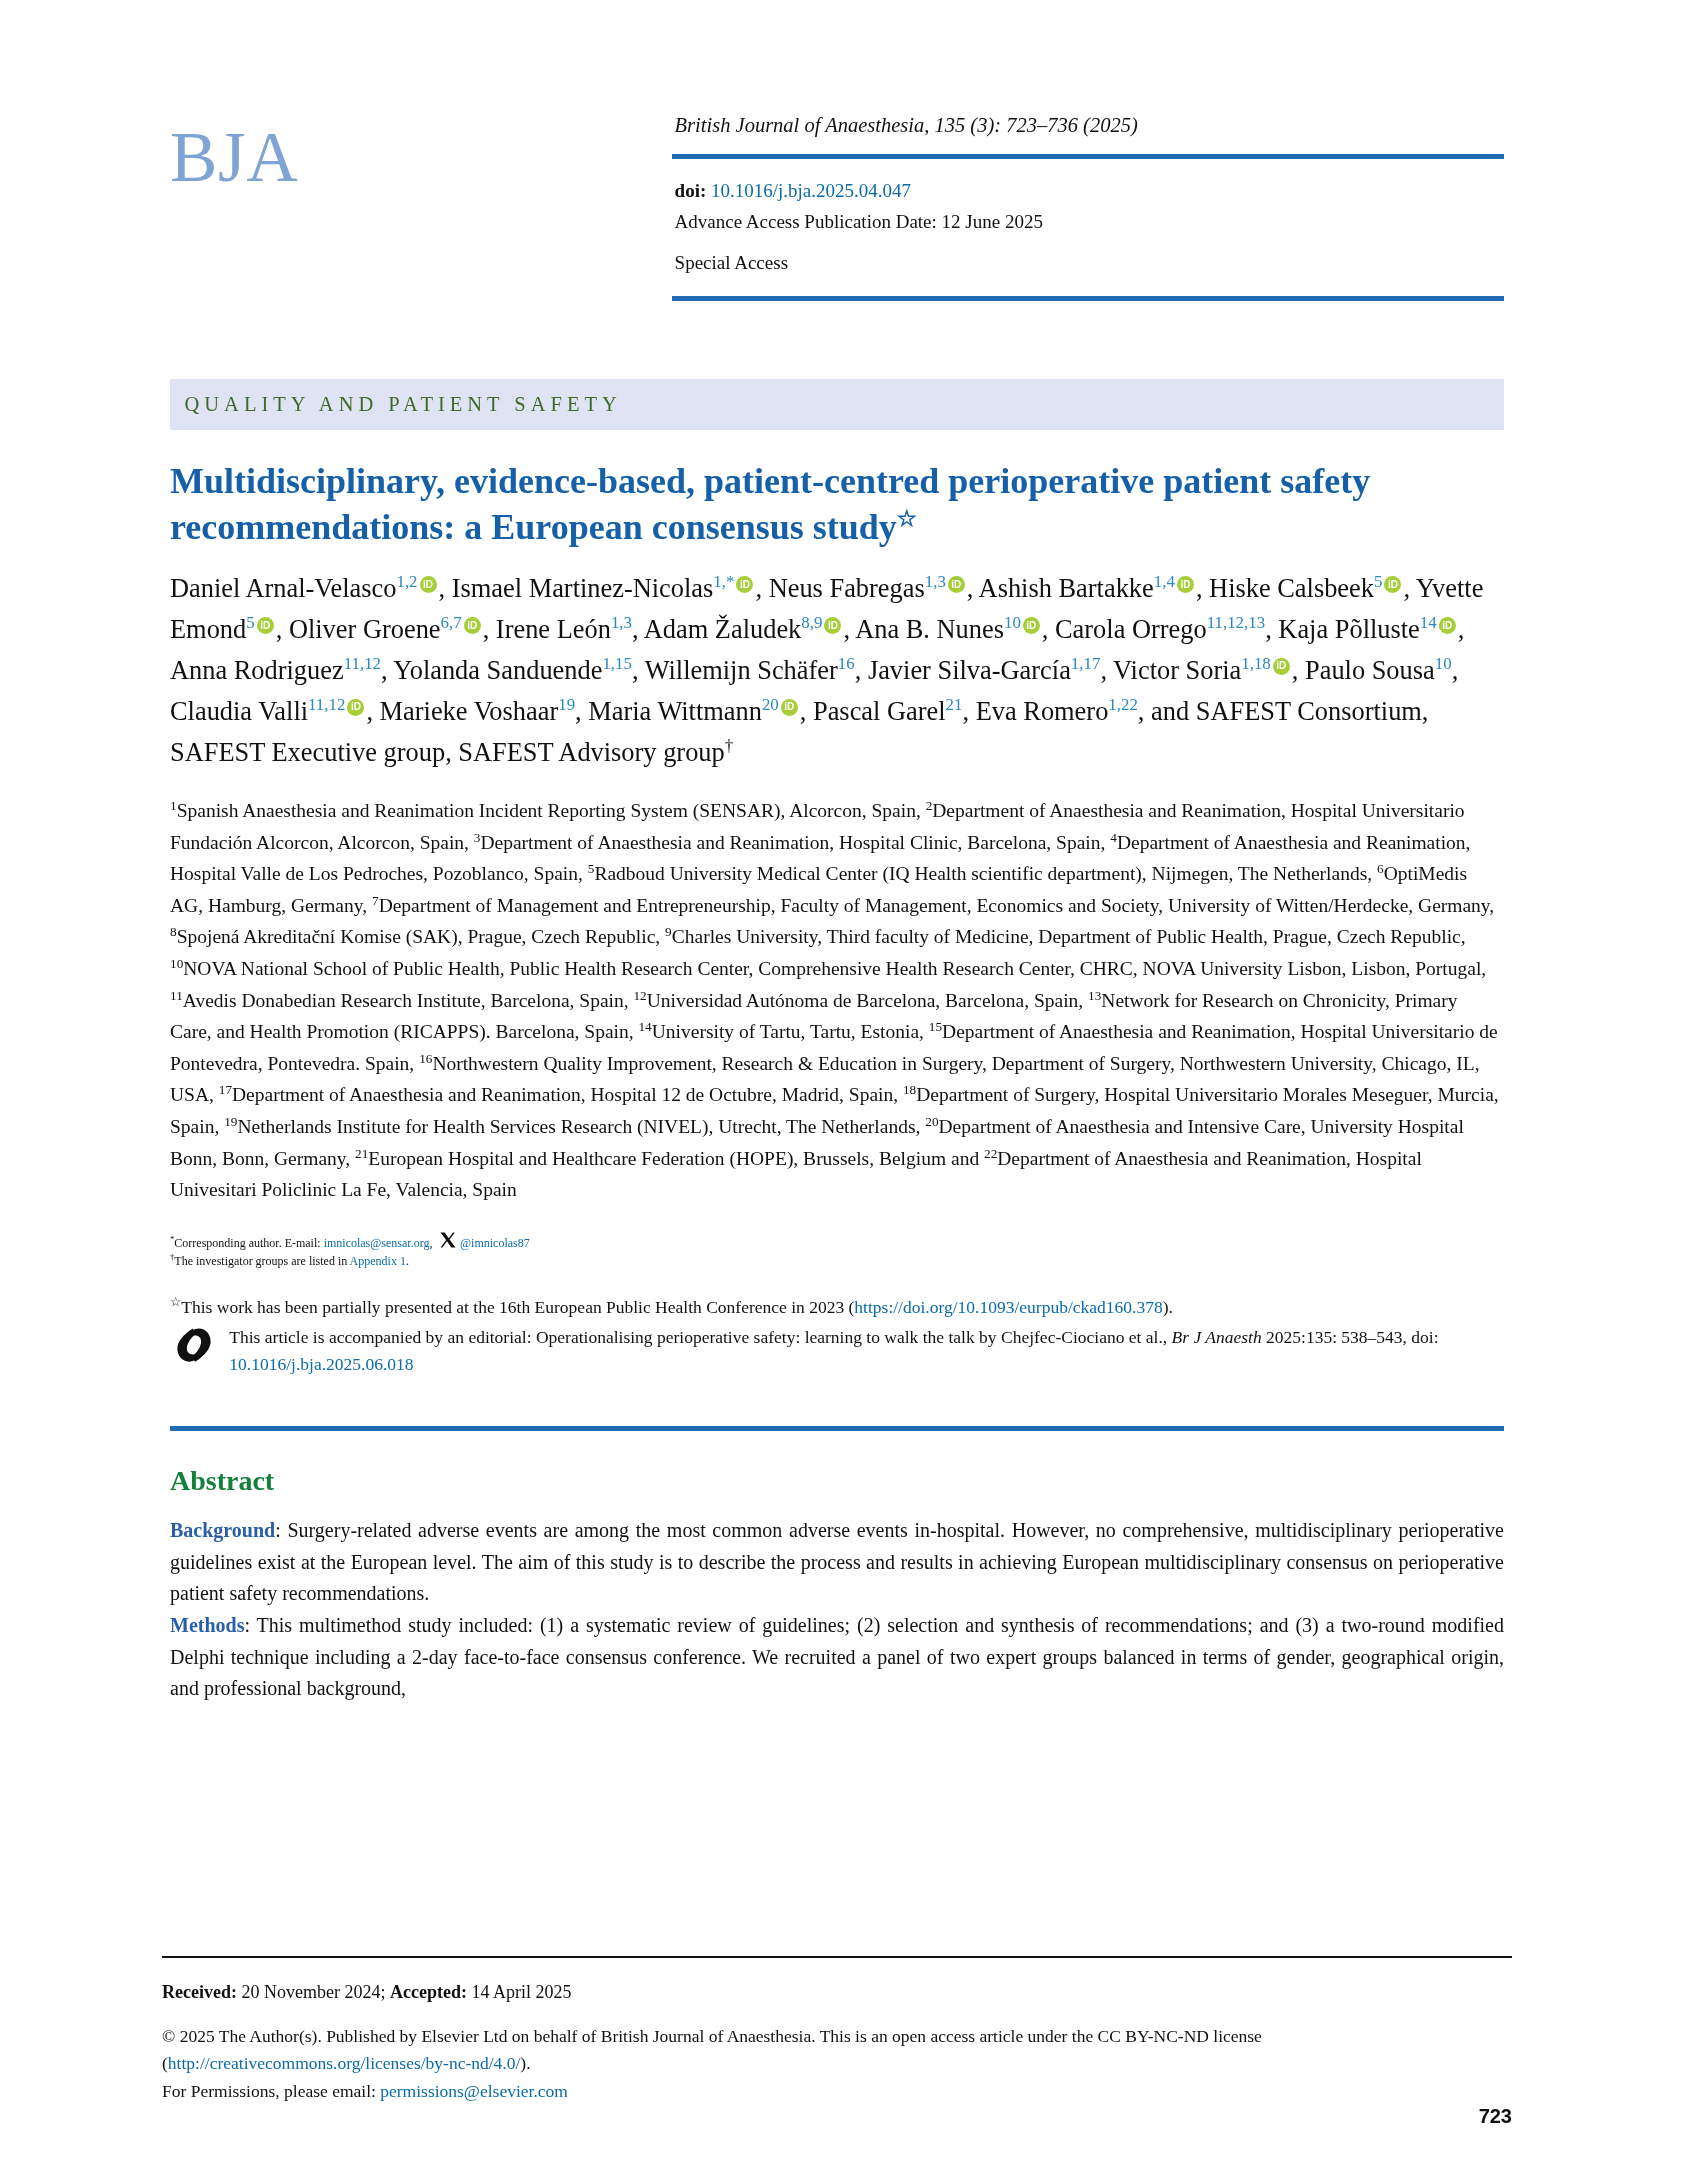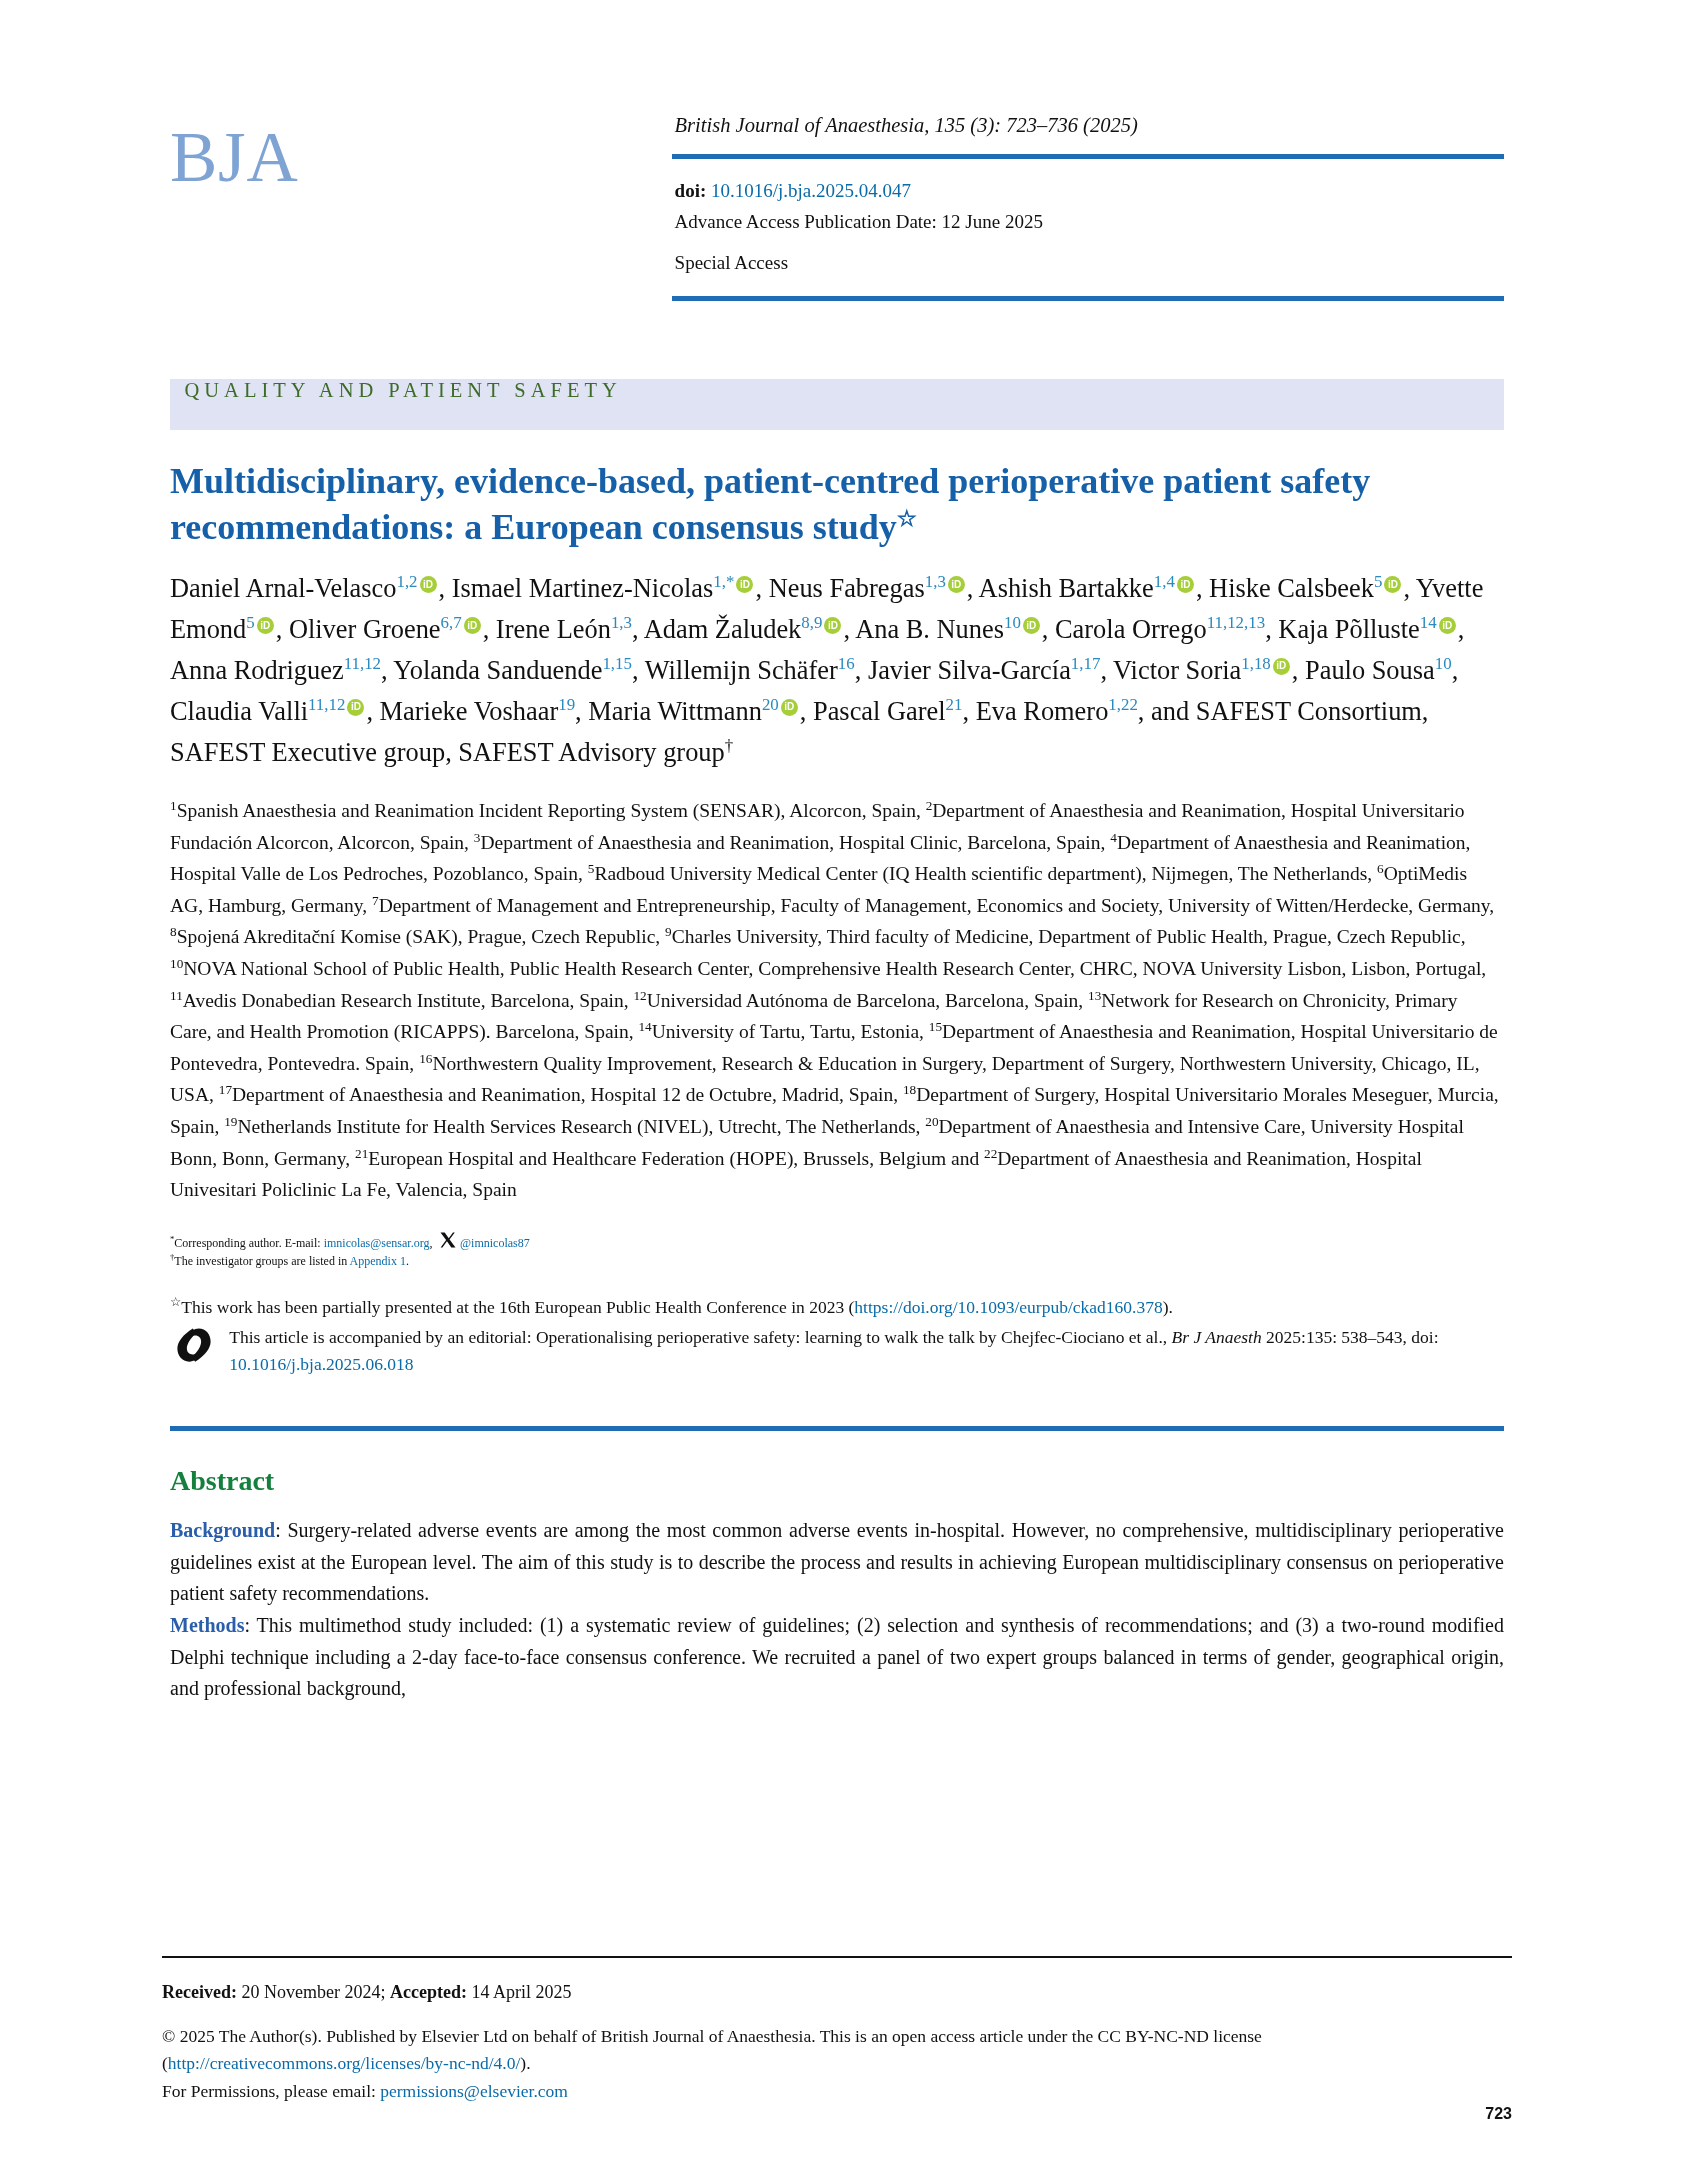--- a/index.html
+++ b/index.html
@@ -69,20 +69,21 @@
     color: #0a6ba8;
     text-decoration: none;
   }
 
   
   .section-bar {
     margin: 78px 172px 0 162px;
     background: #dfe3f4;
     height: 51px;
     display: flex;
+    align-items: center;
     padding-left: 14.5px;
     box-sizing: border-box;
   }
   .section-bar-label {
     font-size: 20.5px;
     letter-spacing: 5px;
     color: #3d6b28;
     font-family: "Liberation Serif", serif;
   }
 
@@ -253,21 +254,21 @@
   .footer-copy {
     font-size: 17.5px;
     line-height: 1.56;
     color: #111;
   }
   .page-number {
     position: absolute;
     right: 172px;
     top: 2105px;
     font-family: "Liberation Sans", sans-serif;
-    font-size: 16px;
+    font-size: 20px;
     font-weight: bold;
     color: #111;
   }
 </style>
 </head>
 <body>
 
 <div class="page">
 
   <div class="masthead">

